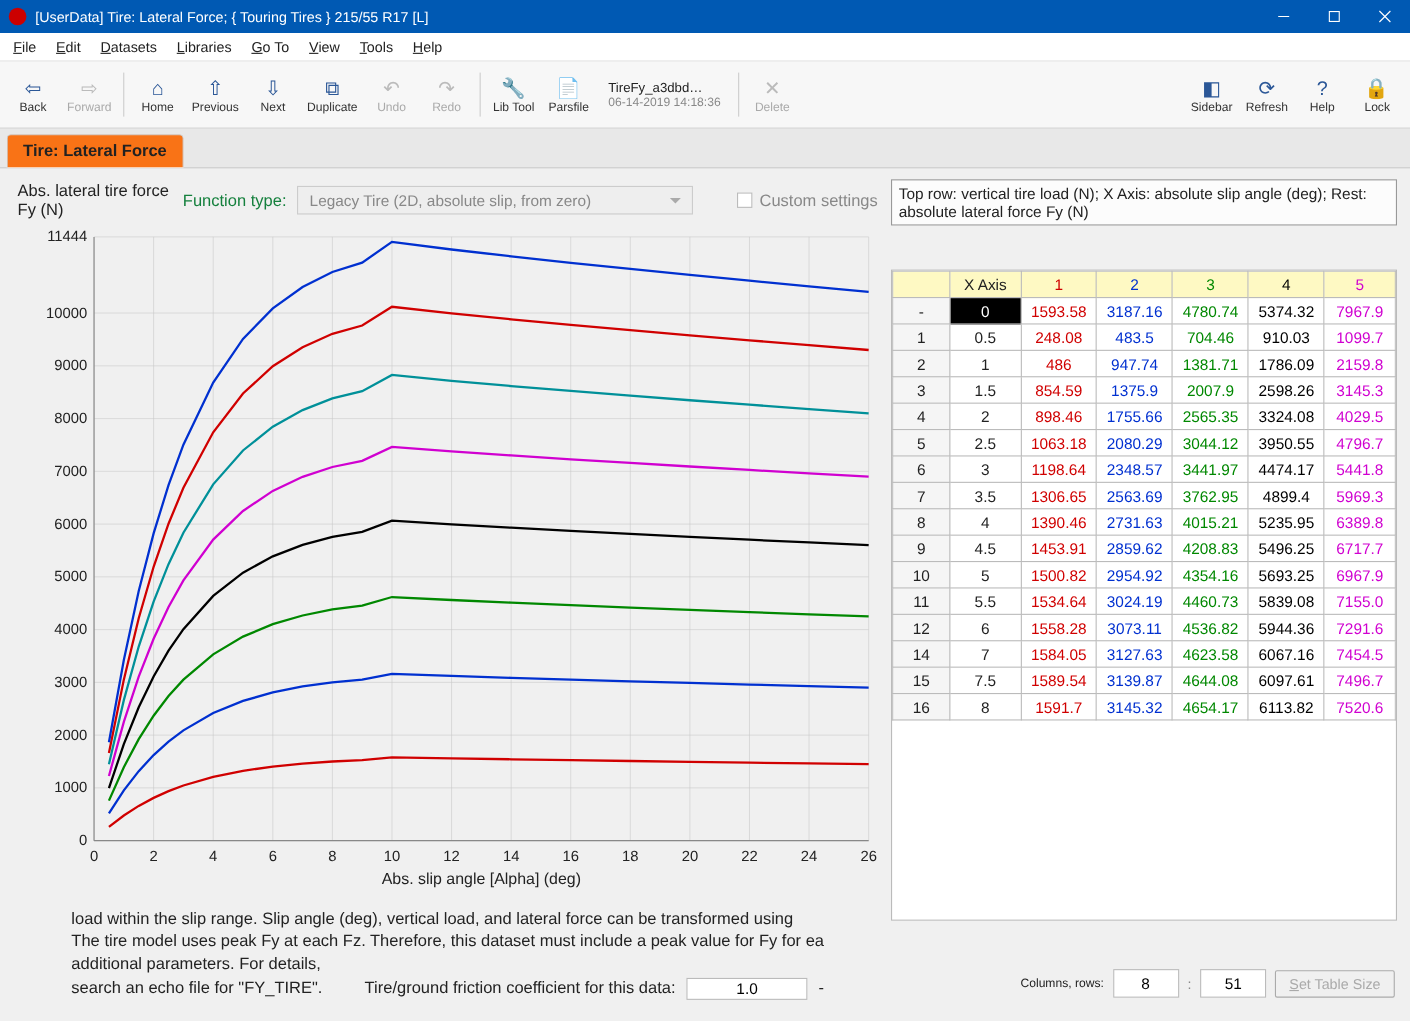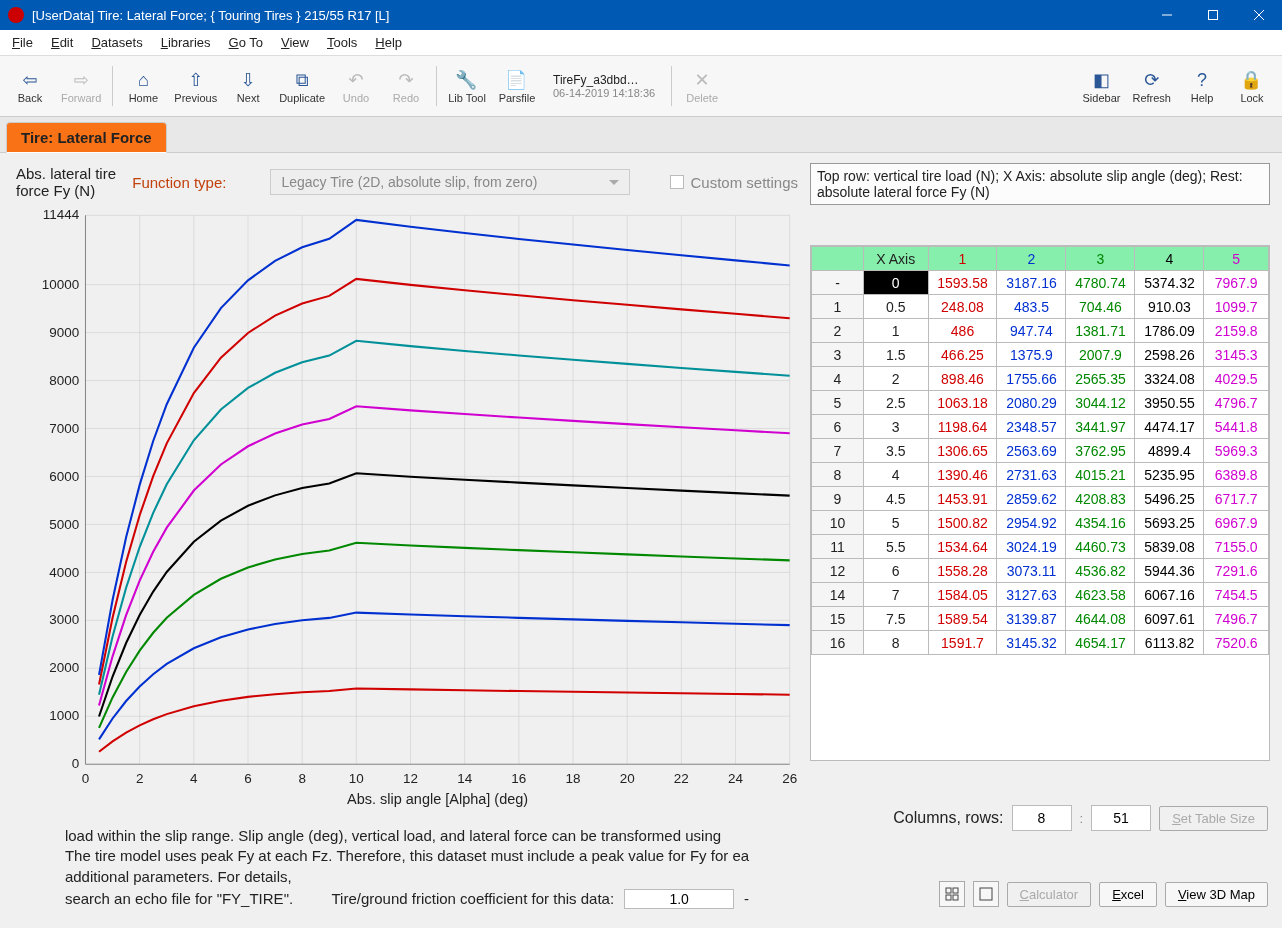--- a/index.html
+++ b/index.html
@@ -35,60 +35,60 @@
 .tab { display: inline-block; background: #f97316; border: 1px solid #ccc; border-bottom: 1px solid #fff; padding: 6px 14px; font-size: 15px; font-weight: 600; border-radius: 4px 4px 0 0; position: relative; top: 1px; }
 
 
 .main { display: flex; padding: 10px 12px; gap: 8px; height: calc(100% - 30px - 28px - 62px - 38px); }
 .left-pane { flex: 1; min-width: 0; display: flex; flex-direction: column; align-items: center; }
 .right-pane { width: 460px; display: flex; flex-direction: column; gap: 38px; }
 
 
 .chart-hdr { display: flex; align-items: center; gap: 10px; padding: 2px 4px 6px 4px; font-size: 15px; }
 .chart-hdr .ax-label { flex: 1; }
-.chart-hdr .ft-label { color: #c2410c; font-size: 15px; }
-.ft-select { background: #eee; color: #888; border: 1px solid #ccc; padding: 4px 28px 4px 10px; font-size: 14px; min-width: 360px; position: relative; margin-left: 34px; }
+.chart-hdr .ft-label { color: #15803d; font-size: 15px; }
+.ft-select { background: #eee; color: #888; border: 1px solid #ccc; padding: 4px 28px 4px 10px; font-size: 14px; min-width: 360px; position: relative; }
 .ft-select::after { content: ""; position: absolute; right: 10px; top: 50%; border: 5px solid transparent; border-top-color: #aaa; margin-top: -2px; }
 .cust-chk { display: flex; align-items: center; gap: 6px; color: #888; font-size: 15px; margin-left: 30px; }
 .chk-box { width: 14px; height: 14px; border: 1px solid #bbb; background: #fff; }
 
 
 .chart-wrap { flex: 1; position: relative; }
 svg.chartsvg { width: 100%; height: 100%; }
 .gridline { stroke: #c8c8c8; stroke-width: 0.5; }
 .axisline { stroke: #888; stroke-width: 1; }
 .axis-text { font-size: 13px; fill: #222; }
 .axis-title { font-size: 14px; fill: #222; }
 .curve { fill: none; stroke-width: 2; }
 
 
 .tbl-note { border: 1px solid #999; background: #fcfcfc; padding: 4px 6px; font-size: 14px; margin-bottom: 2px; }
 .tbl-scroll { border: 1px solid #bbb; overflow: auto; flex: 1; background: #fff; position: relative; }
 table.datagrid { border-collapse: collapse; font-size: 14px; width: 100%; }
 table.datagrid th, table.datagrid td { border: 1px solid #bbb; padding: 3px 2px; text-align: center; min-width: 52px; height: 24px; }
-table.datagrid th { background: #86efac; font-weight: 400; }
+table.datagrid th { background: #fef9c3; font-weight: 400; }
 table.datagrid .rhdr { background: #f5f5f5; width: 36px; min-width: 36px; }
 table.datagrid td.selcell { background: #000; color: #fff; }
 .c1 { color: #d00000; }
 .c2 { color: #0030d0; }
 .c3 { color: #008800; }
 .c4 { color: #000; }
 .c5 { color: #d000d0; }
 
 
 .desc-block { padding: 10px 4px 4px 4px; font-size: 15px; line-height: 1.35; }
 .desc-flex { display: flex; align-items: center; gap: 10px; margin-top: 2px; }
 .fric-label { font-size: 15px; margin-left: 14px; }
 .fric-input { width: 110px; padding: 1px 6px; text-align: center; border: 1px solid #bbb; background: #fff; font-size: 14px; }
 
 
 .rb-row { display: flex; align-items: center; gap: 8px; padding: 6px 2px; justify-content: flex-end; }
 .rb-row .num-in { width: 60px; padding: 4px 4px; text-align: center; border: 1px solid #bbb; background: #fff; font-size: 14px; }
 .rb-row .sep-colon { color: #888; }
-.rb-label { font-size: 16px; }
+.rb-label { font-size: 11px; }
 .rb-btn { padding: 4px 12px; border: 1px solid #aaa; background: #f7f7f7; font-size: 13px; border-radius: 2px; }
 .rb-btn.disabled { color: #aaa; background: #f0f0f0; }
 .icon-btn { width: 26px; height: 26px; border: 1px solid #aaa; background: #f7f7f7; display: flex; align-items: center; justify-content: center; }
 .icon-btn svg { stroke: #444; fill: none; }
 </style>
 </head>
 <body>
 
 <div class="titlebar">
   <span class="app-icon"></span>
@@ -330,21 +330,21 @@
               <td>1</td>
               <td class="c1">486</td>
               <td class="c2">947.74</td>
               <td class="c3">1381.71</td>
               <td class="c4">1786.09</td>
               <td class="c5">2159.8</td>
             </tr>
             <tr>
               <th class="rhdr">3</th>
               <td>1.5</td>
-              <td class="c1">466.25</td>
+              <td class="c1">854.59</td>
               <td class="c2">1375.9</td>
               <td class="c3">2007.9</td>
               <td class="c4">2598.26</td>
               <td class="c5">3145.3</td>
             </tr>
             <tr>
               <th class="rhdr">4</th>
               <td>2</td>
               <td class="c1">898.46</td>
               <td class="c2">1755.66</td>
@@ -454,32 +454,14 @@
           </tbody>
         </table>
     </div>
     <div class="rb-row">
       <span class="rb-label">Columns, rows:</span>
       <input class="num-in" value="8" style="">
       <span class="sep-colon">:</span>
       <input class="num-in" value="51" style="">
       <button class="rb-btn disabled"><u>S</u><span>et Table Size</span></button>
     </div>
-    <div class="rb-row">
-      <div class="icon-btn">
-          <svg width="16" height="16">
-            <rect x="2" y="2" width="5" height="5"></rect>
-            <rect x="9" y="2" width="5" height="5"></rect>
-            <rect x="2" y="9" width="5" height="5"></rect>
-            <rect x="9" y="9" width="5" height="5"></rect>
-          </svg>
-        </div>
-      <div class="icon-btn">
-          <svg width="16" height="16">
-            <rect x="2" y="2" width="12" height="12"></rect>
-          </svg>
-        </div>
-      <button class="rb-btn disabled"><u>C</u>alculator</button>
-      <button class="rb-btn"><u>E</u>xcel</button>
-      <button class="rb-btn"><u>V</u>iew 3D Map</button>
-    </div>
   </div>
 </div>
 
 </body></html>

